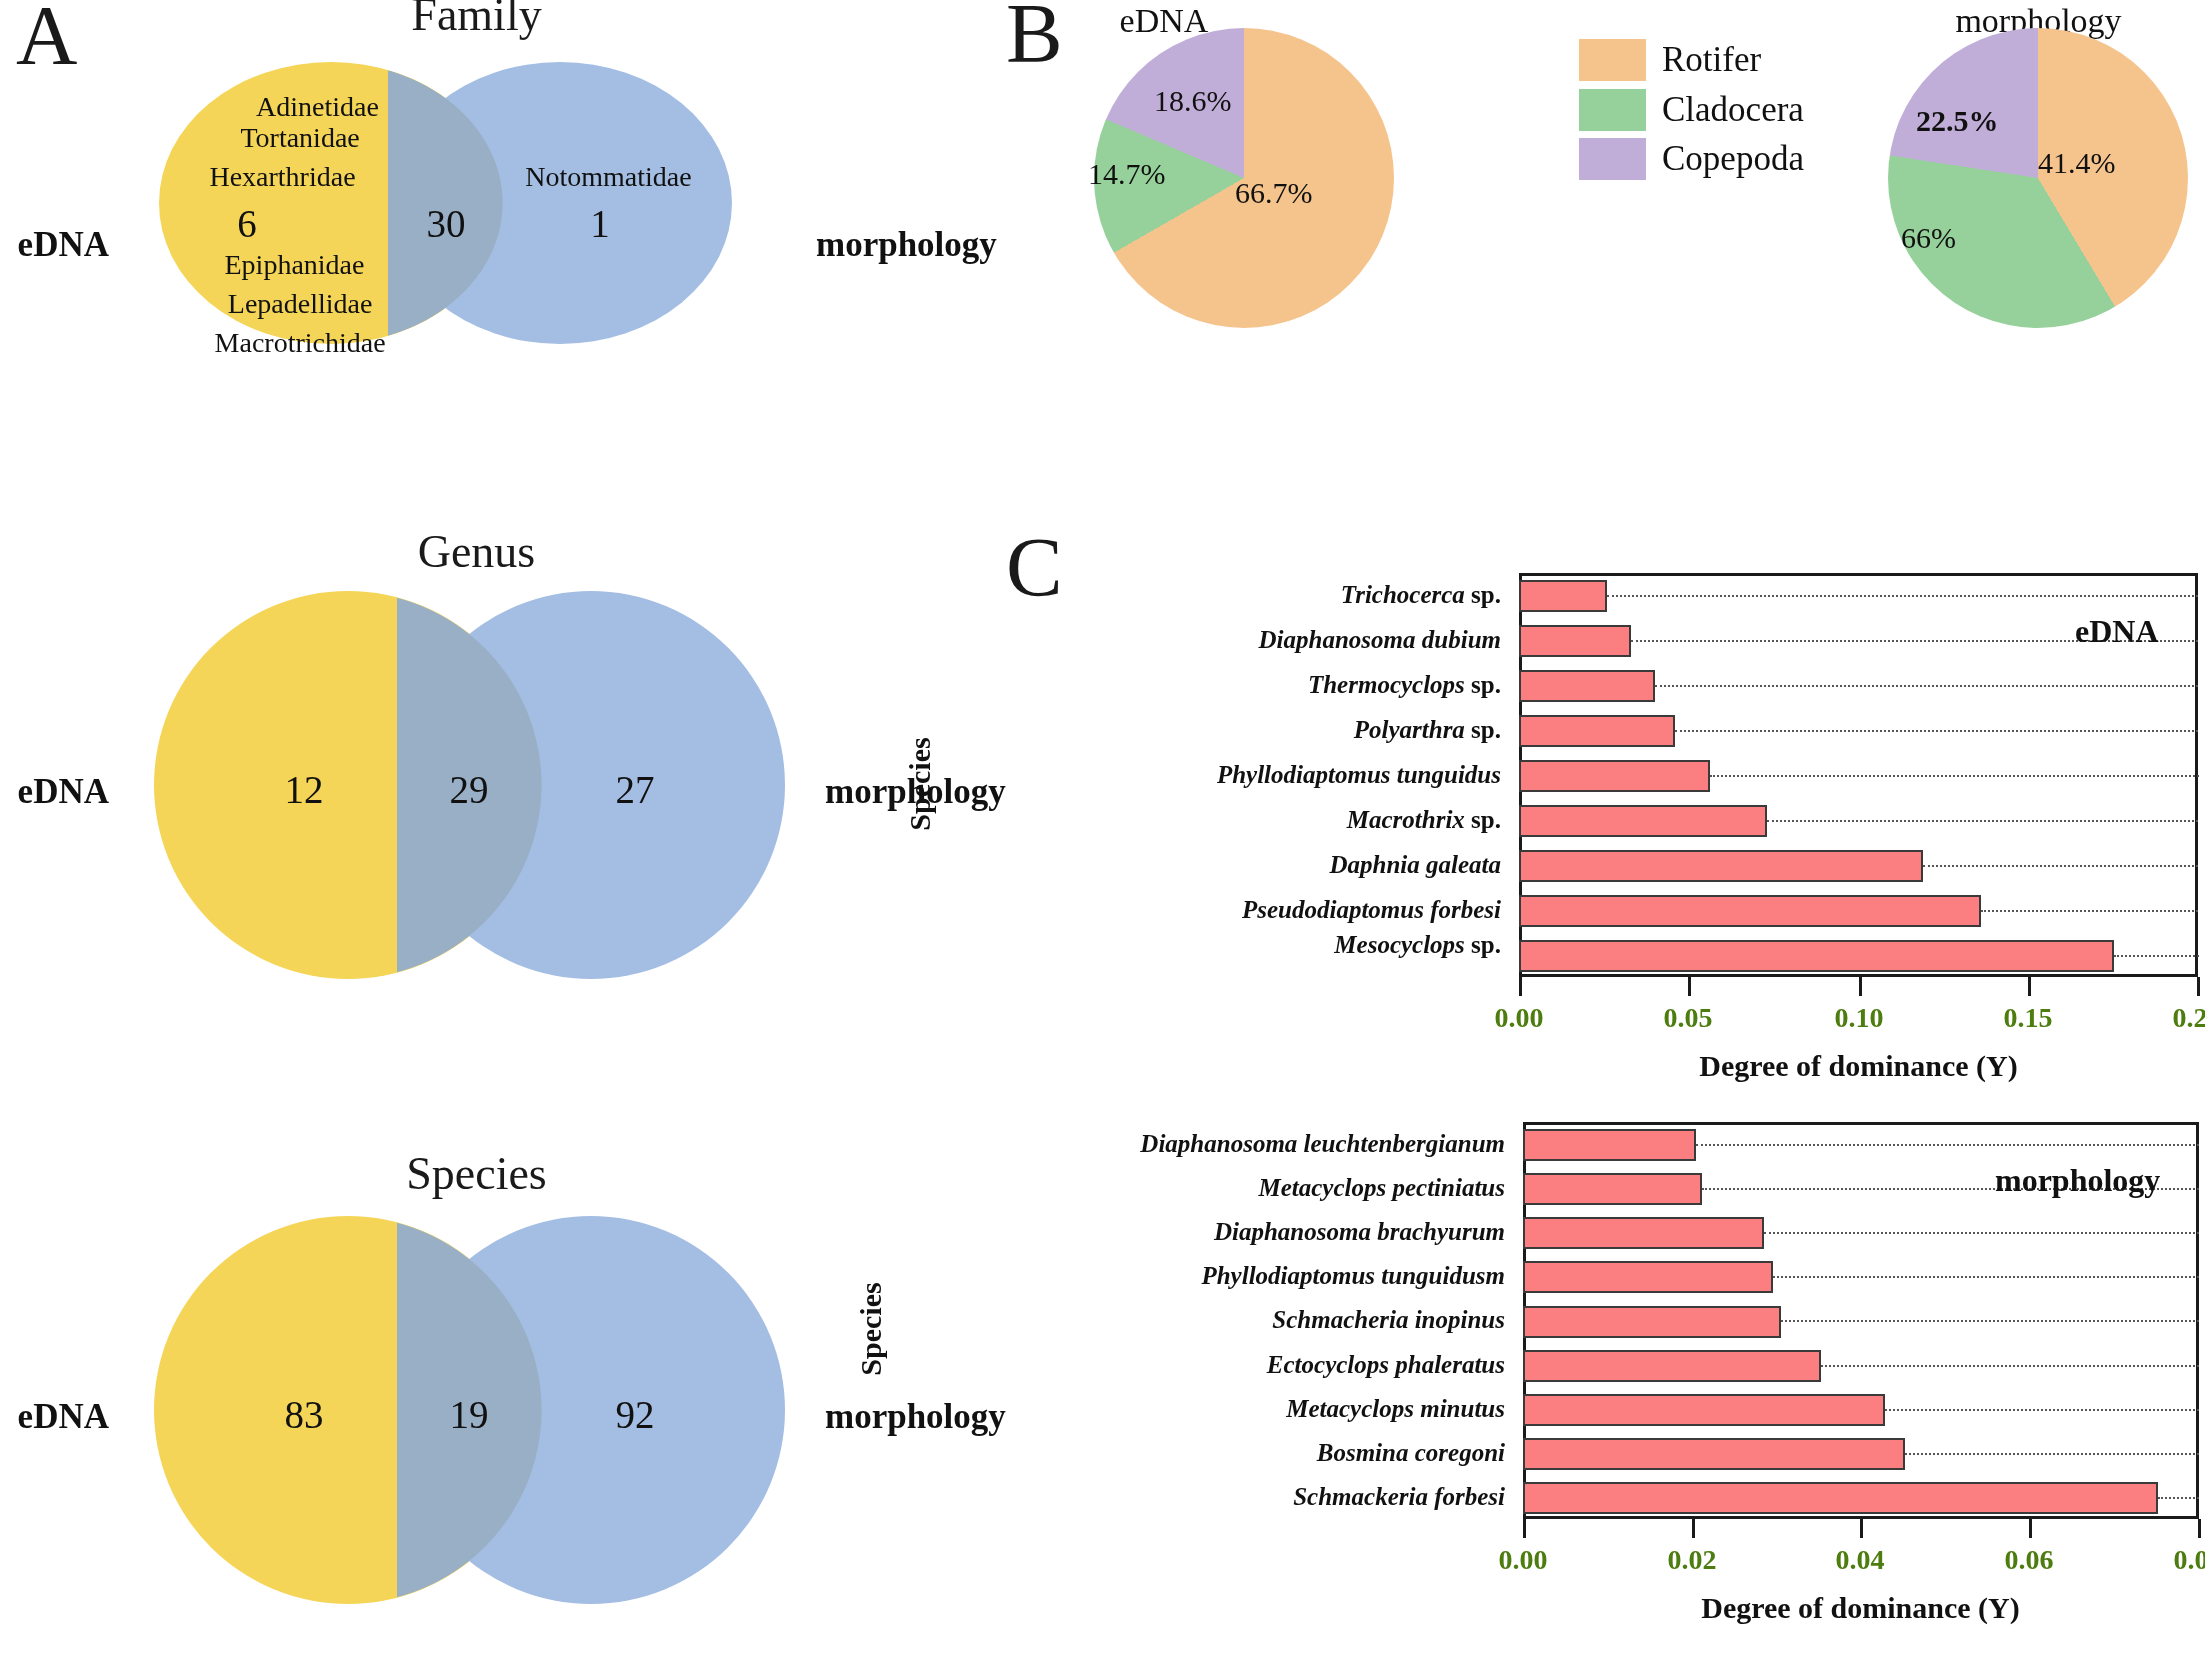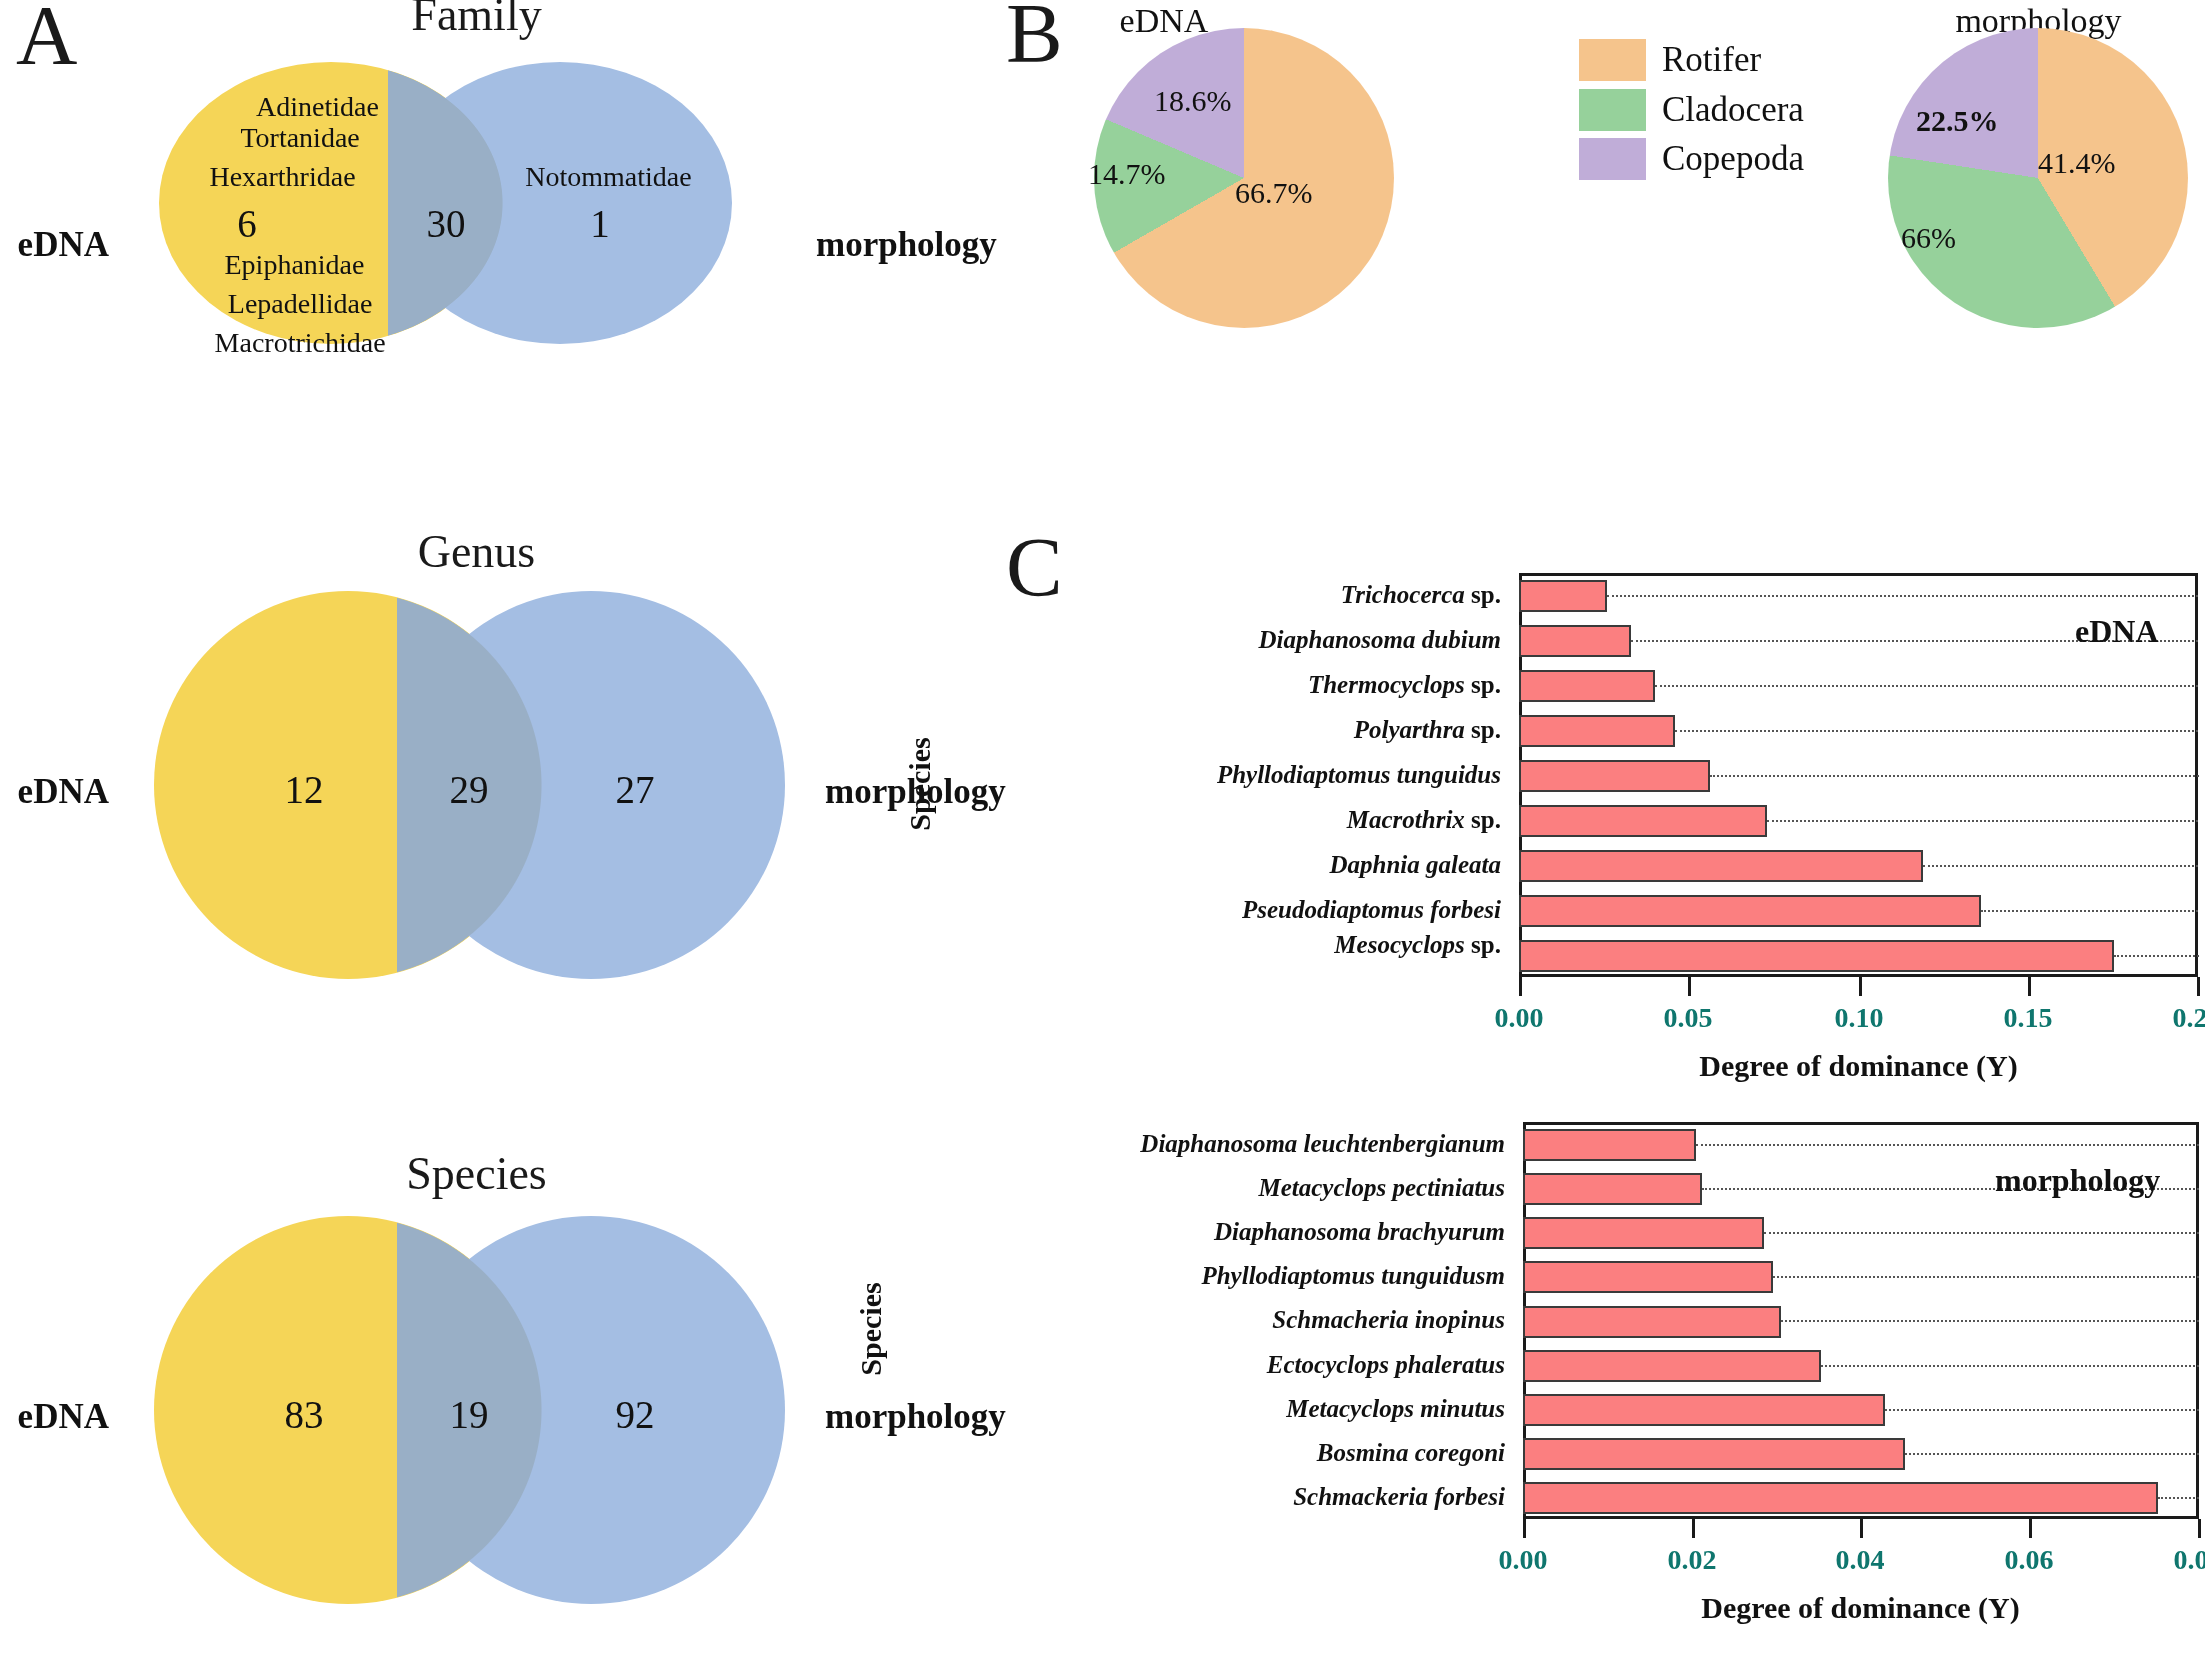--- a/index.html
+++ b/index.html
@@ -27,21 +27,21 @@
   .legend-txt{font-size:35px;color:#111;}
 
   
   .chart{position:absolute;}
   .plotbox{position:absolute;border:3.5px solid #1a1a1a;background:#fff;box-sizing:border-box;}
   .bar{position:absolute;background:#FB7F80;border:2.6px solid #3a3a3a;box-sizing:border-box;}
   .gridline{position:absolute;border-top:2.6px dotted #555;height:0;}
   .cat-lbl{position:absolute;font-size:25px;font-style:italic;font-weight:700;
            text-align:right;white-space:nowrap;color:#111;transform:translateY(-50%);}
   .tick{position:absolute;width:2.6px;background:#1a1a1a;}
-  .tick-lbl{position:absolute;font-size:28px;font-weight:700;color:#0f766e;
+  .tick-lbl{position:absolute;font-size:28px;font-weight:700;color:#4d7c0f;
             transform:translateX(-50%);white-space:nowrap;}
   .xaxis-title{position:absolute;font-size:30px;font-weight:700;color:#111;
                text-align:center;white-space:nowrap;}
   .yaxis-title{position:absolute;font-size:30px;font-weight:700;color:#111;
                transform-origin:center;transform:rotate(-90deg);white-space:nowrap;}
   .chart-tag{position:absolute;font-size:32px;font-weight:700;color:#111;white-space:nowrap;}
   .italic-term{font-style:italic;}
 </style>
 </head>
 <body>

